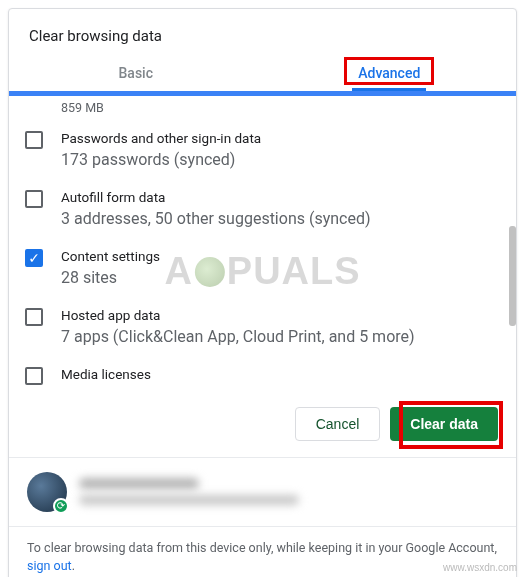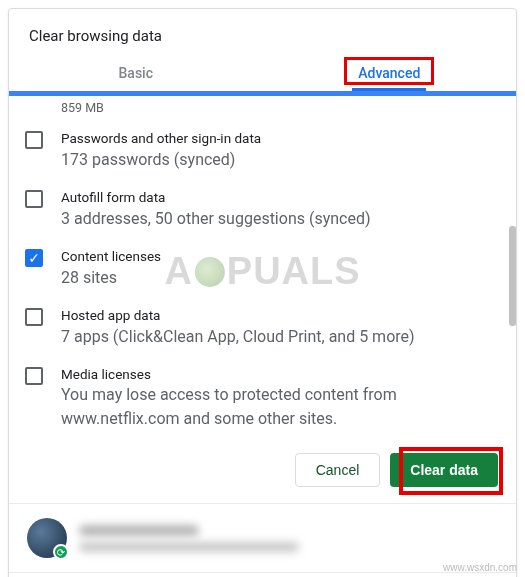--- a/index.html
+++ b/index.html
@@ -259,38 +259,37 @@
         <div class="item-title">Autofill form data</div>
         <div class="item-sub">3 addresses, 50 other suggestions (synced)</div>
       </div>
     </div>
 
     <div class="row">
       <div class="checkbox checked">
         <span class="check-mark">✓</span>
       </div>
       <div class="item-text">
-        <div class="item-title">Content licenses</div>
+        <div class="item-title">Content settings</div>
         <div class="item-sub">28 sites</div>
       </div>
     </div>
 
     <div class="row">
       <div class="checkbox"></div>
       <div class="item-text">
         <div class="item-title">Hosted app data</div>
         <div class="item-sub">7 apps (Click&amp;Clean App, Cloud Print, and 5 more)</div>
       </div>
     </div>
 
     <div class="row">
       <div class="checkbox"></div>
       <div class="item-text">
         <div class="item-title">Media licenses</div>
-        <div class="item-sub">You may lose access to protected content from www.netflix.com and some other sites.</div>
       </div>
     </div>
 
     <div class="scrollbar"></div>
   </div>
 
   <div class="actions">
     <button class="btn btn-cancel">Cancel</button>
     <button class="btn btn-clear">Clear data</button>
     <div class="clear-highlight"></div>

